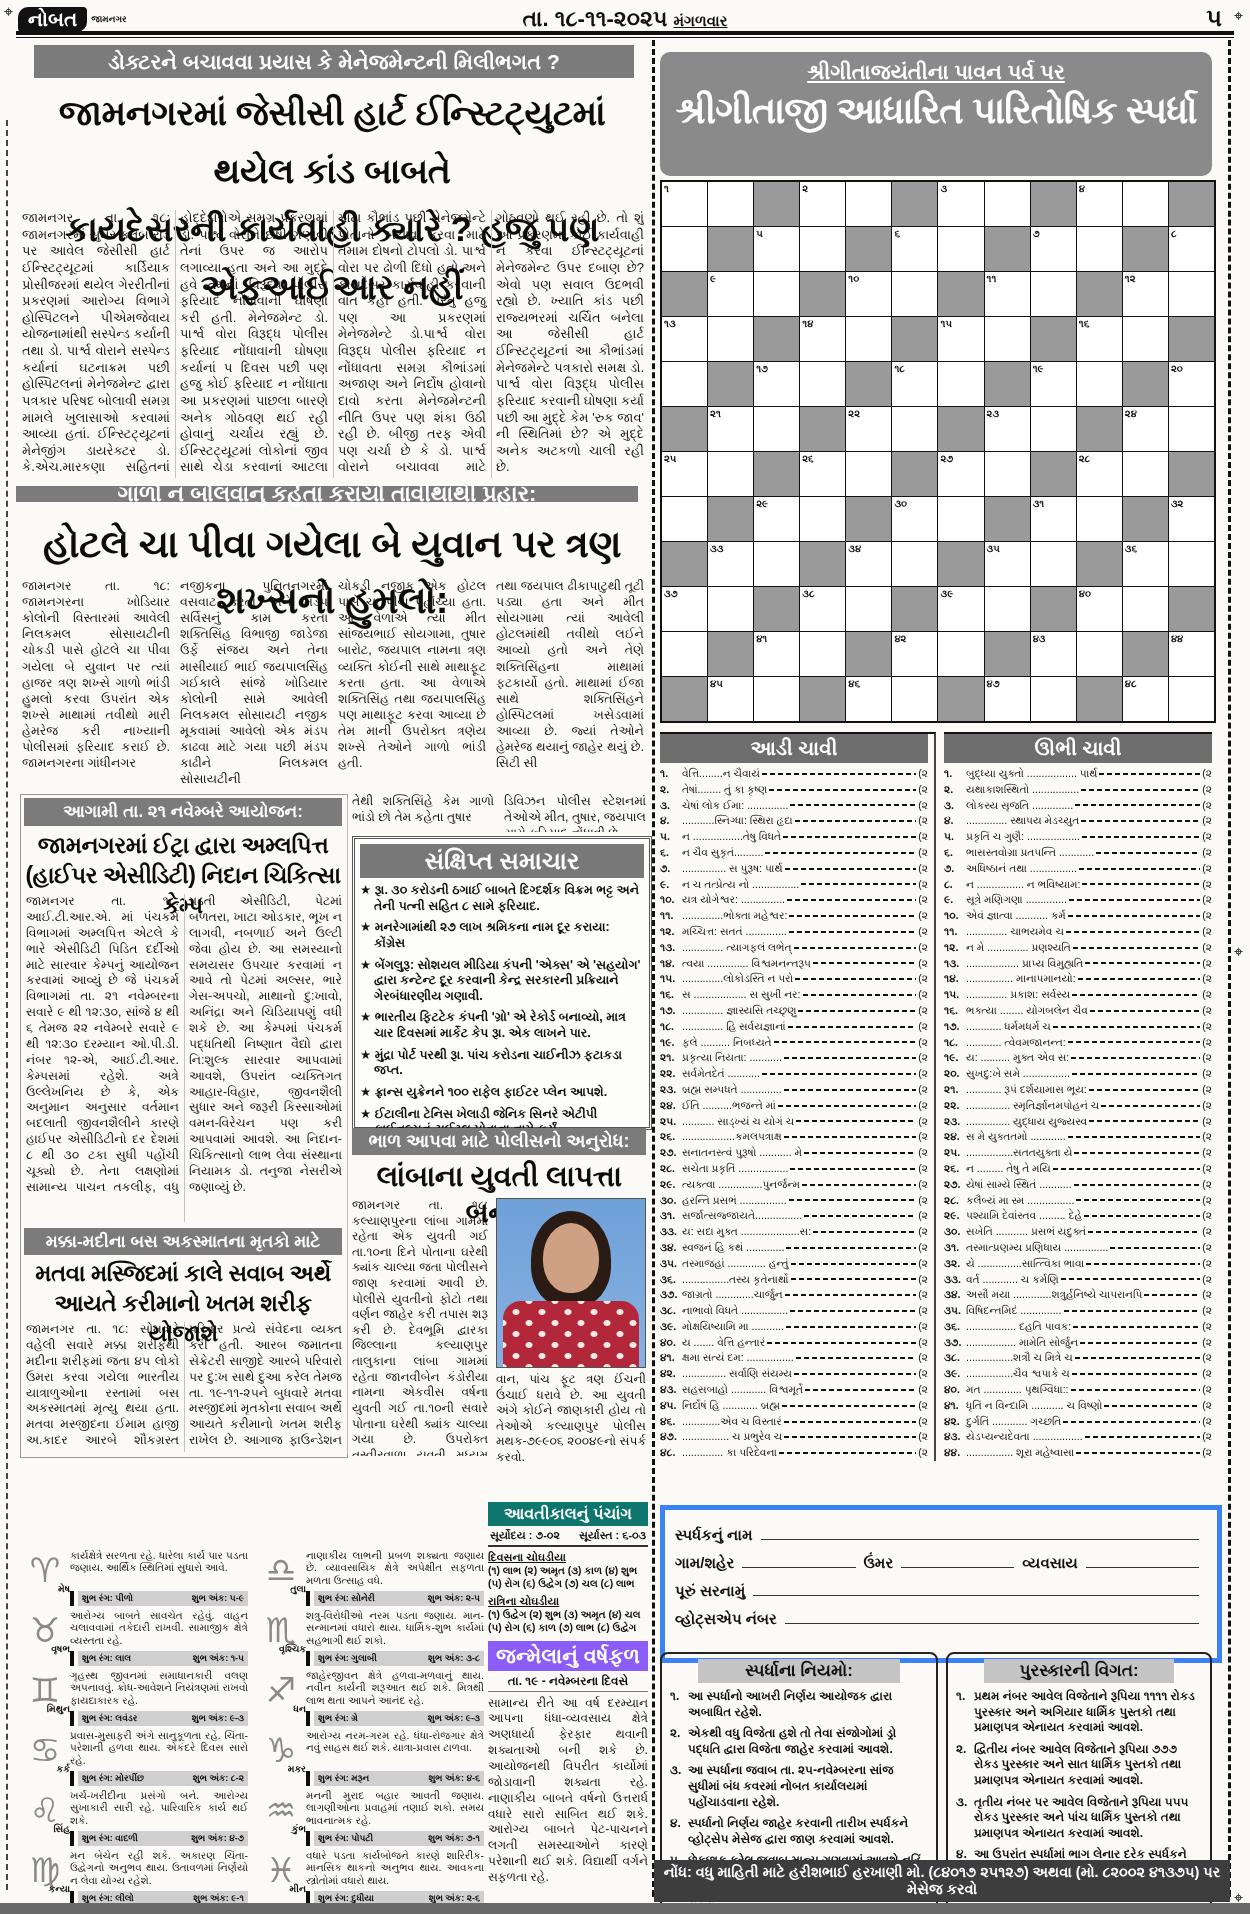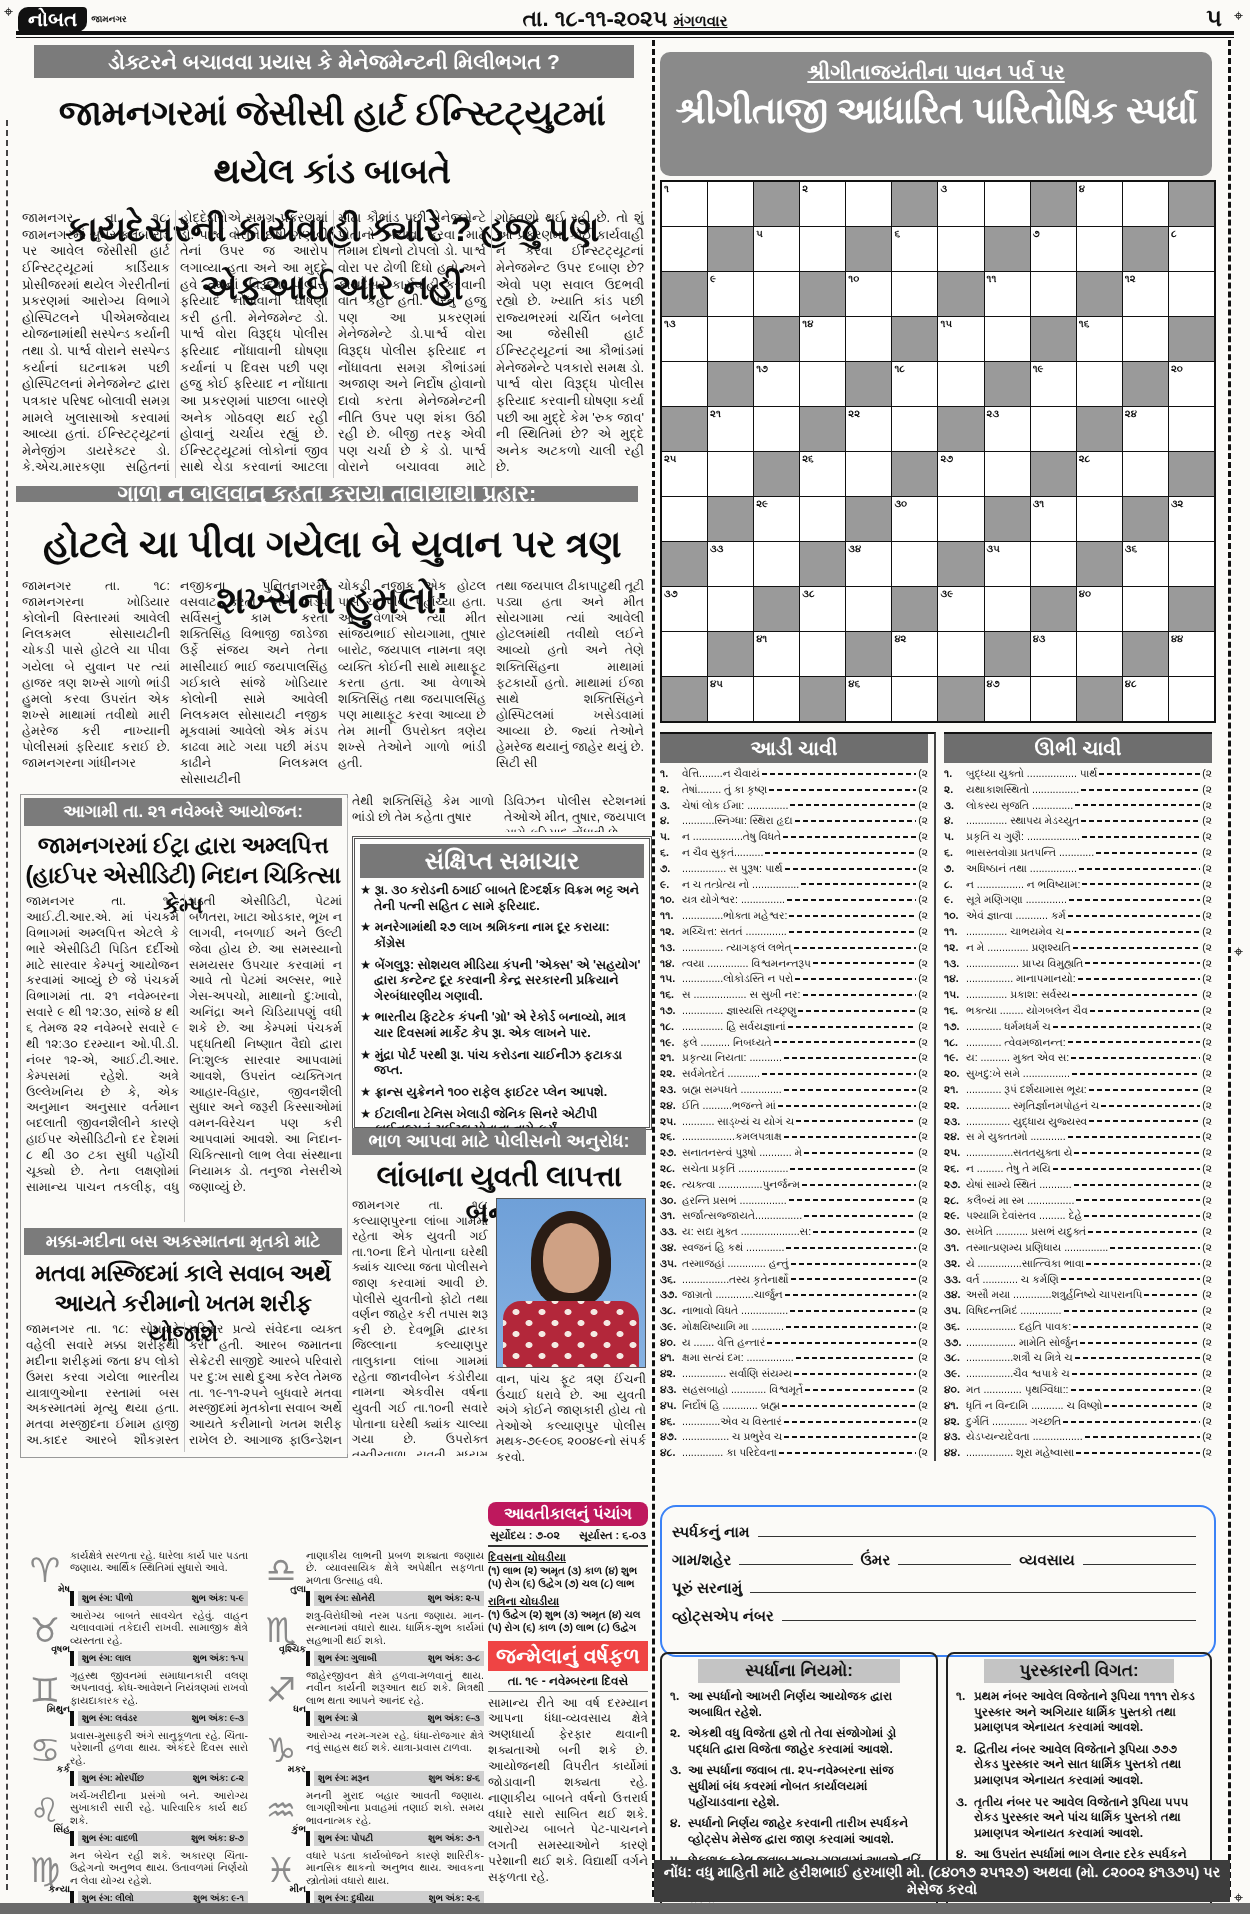--- a/index.html
+++ b/index.html
@@ -43,44 +43,44 @@
   .sign{display:flex;overflow:hidden;}
   .sign-ic{width:50px;position:relative;flex:none;}
   .sign-ic .glyph{font-size:34px;color:#8a8a8a;line-height:40px;display:block;text-align:center;font-family:"DejaVu Sans",sans-serif;}
   .sign-ic .nm{position:absolute;right:0;bottom:14px;font-size:9.5px;font-weight:bold;}
   .sign-main{flex:1;display:flex;flex-direction:column;overflow:hidden;}
   .sign-txt{font-size:10.4px;line-height:1.2;height:40px;overflow:hidden;text-align:justify;}
   .sign-bar{display:flex;height:15px;margin-top:1px;font-size:9px;font-weight:bold;}
   .sign-letters{background:#0d0d0d;color:#fff;width:54px;text-align:center;line-height:15px;flex:none;margin-left:-50px;margin-right:4px;}
   .sign-meta{background:#cfcfcf;flex:1;display:flex;justify-content:space-between;padding:0 4px;line-height:15px;}
   
-  .pan-head{background:#be185d;color:#fff;font-weight:bold;font-size:16px;text-align:center;padding:3px 0;border-radius:8px;}
+  .pan-head{background:#0f766e;color:#fff;font-weight:bold;font-size:16px;text-align:center;padding:3px 0;}
   .pan-sun{display:flex;justify-content:space-between;font-size:11px;font-weight:bold;border-bottom:2px solid #333;padding:3px 2px;}
   .pan-lbl{font-size:11px;font-weight:bold;text-decoration:underline;margin-top:4px;}
   .pan-txt{font-size:10.3px;font-weight:bold;line-height:1.3;}
   .pan-block{font-size:9.8px;font-weight:bold;font-style:italic;line-height:1.35;border-top:2px solid #333;margin-top:5px;padding-top:4px;}
-  .vf-head{background:#ef4444;color:#fff;font-weight:bold;font-size:21px;text-align:center;padding:3px 0;margin-top:6px;}
+  .vf-head{background:#8b5cf6;color:#fff;font-weight:bold;font-size:21px;text-align:center;padding:3px 0;margin-top:6px;}
   .vf-sub{text-align:center;font-size:12px;font-weight:bold;border-bottom:1px solid #777;padding:3px 0;}
   .vf-body{font-size:12.2px;line-height:1.3;text-align:justify;margin-top:4px;}
   
   .coupon-dash-v{border-left:3px dashed #111;width:0;}
   .coupon-dash-h{border-top:3px dashed #111;height:0;}
   .contest-banner{background:#8a8a8a;border-radius:10px;color:#fff;text-align:center;padding-top:8px;}
   .contest-kicker{font-size:21px;font-weight:bold;text-decoration:underline;}
   .contest-title{font-size:37px;font-weight:bold;letter-spacing:-1px;margin-top:6px;}
   .xw{display:grid;grid-template-columns:repeat(12,1fr);border:2px solid #111;background:#111;gap:1px;}
   .xw .cell{background:#fff;position:relative;}
   .xw .cell.blk{background:#9a9a9a;}
   .xw .cell .num{position:absolute;left:2px;top:1px;font-size:10px;font-weight:bold;}
   .clue-box{border-top:2px solid #111;}
   .clue-head{background:#6e6e6e;color:#fff;font-size:20px;font-weight:bold;text-align:center;padding:3px 0;margin-bottom:3px;}
   .clue{display:flex;align-items:baseline;font-size:10.6px;line-height:15.8px;white-space:nowrap;overflow:hidden;}
   .clue .cn{width:22px;flex:none;font-weight:bold;}
   .clue .cfill{flex:1;min-width:8px;height:2px;margin:0 2px;align-self:center;background:repeating-linear-gradient(90deg,#111 0 5px,transparent 5px 8px);}
-  .form-box{border:2px solid #3b82f6;border-radius:16px;padding:6px 10px;font-size:15px;font-weight:bold;}
+  .form-box{border:5px solid #3b82f6;border-radius:0;padding:6px 10px;font-size:15px;font-weight:bold;}
   .form-row{display:flex;align-items:baseline;margin:9px 0;}
   .fline{flex:1;border-bottom:1.5px solid #333;height:14px;margin:0 8px;}
   .rp-box{border:2px solid #222;border-radius:8px;padding:5px 8px;}
   .rp-head{background:#c4c4c4;font-size:17px;font-weight:bold;text-align:center;margin:0 28px 6px 28px;padding:2px 0;}
   .rp-item{font-size:12px;font-weight:bold;line-height:1.3;margin-bottom:6px;display:flex;}
   .rp-item .rn{width:18px;flex:none;}
   .note-bar{background:#3d3d3d;color:#fff;font-size:14.5px;font-weight:bold;text-align:center;padding:4px 0;}
   .regmark{color:#111;font-size:16px;line-height:16px;}
   .bottom-bar{background:#6a6a6a;}
   .vline{border-left:1px solid #bbb;width:0;}

